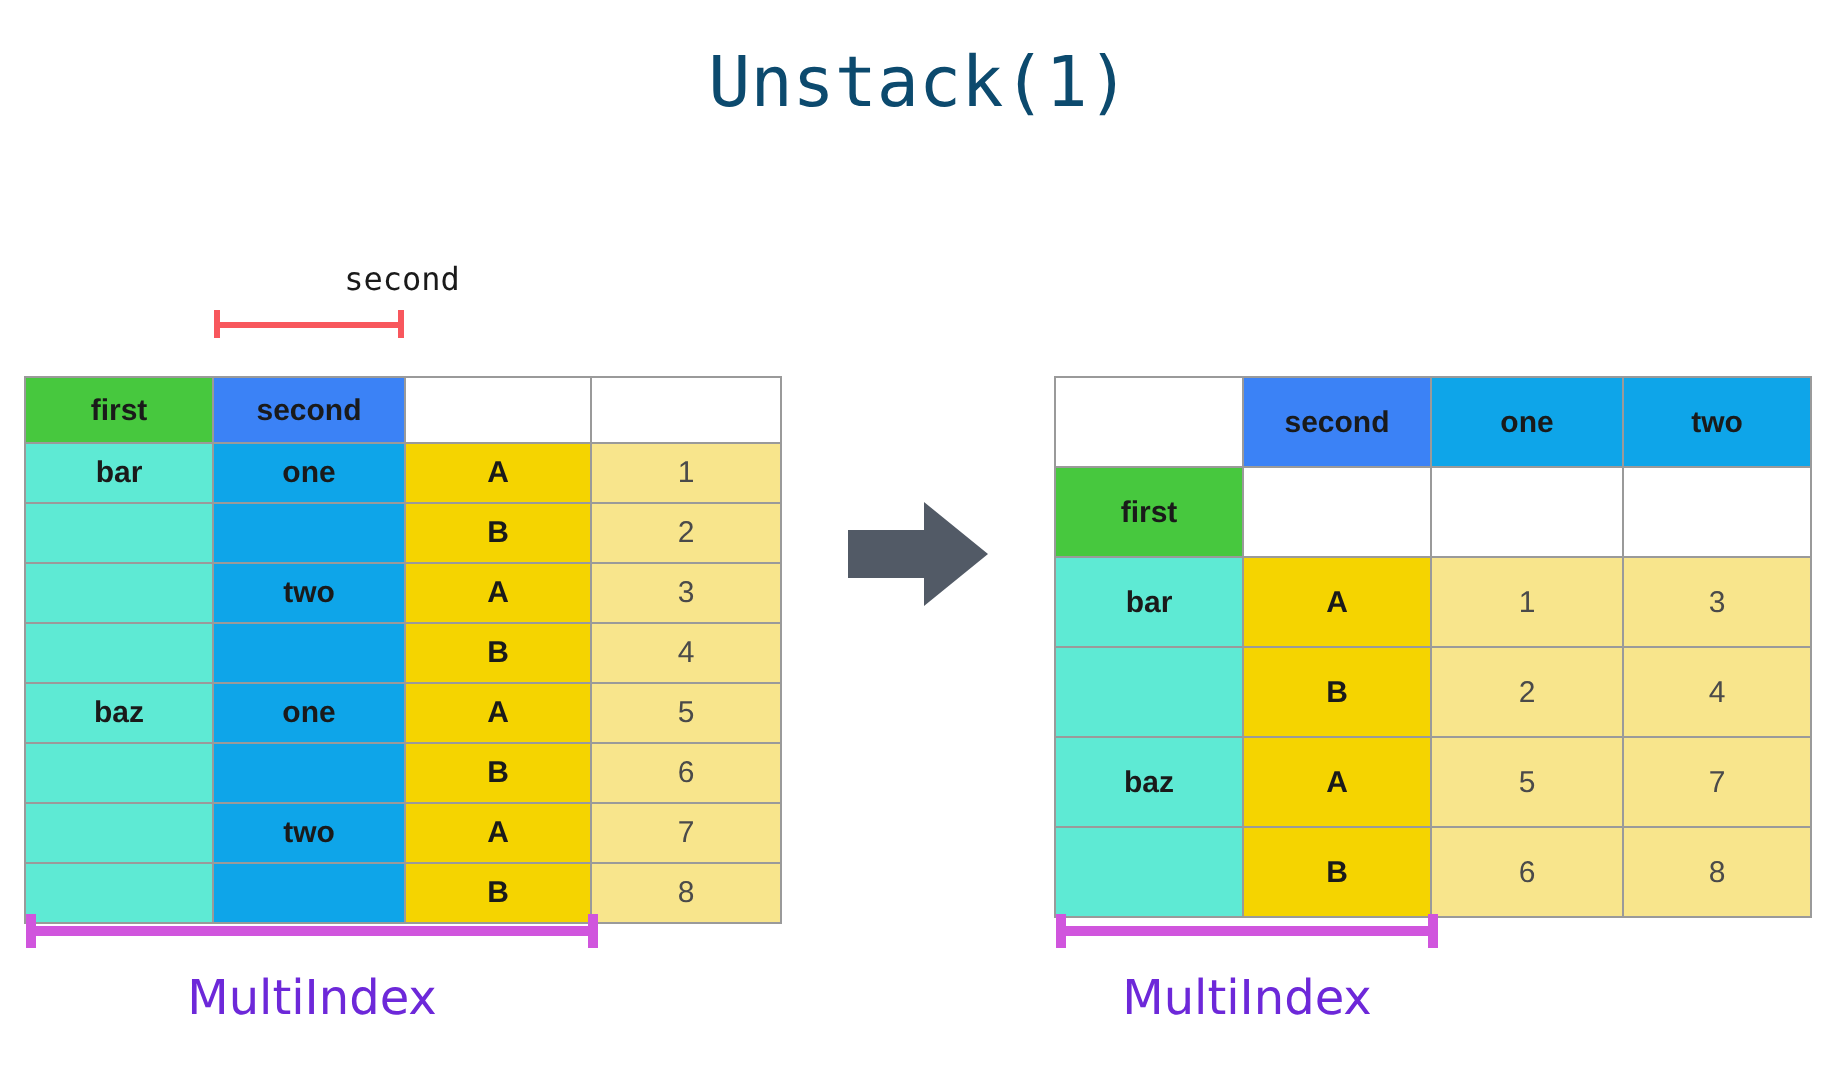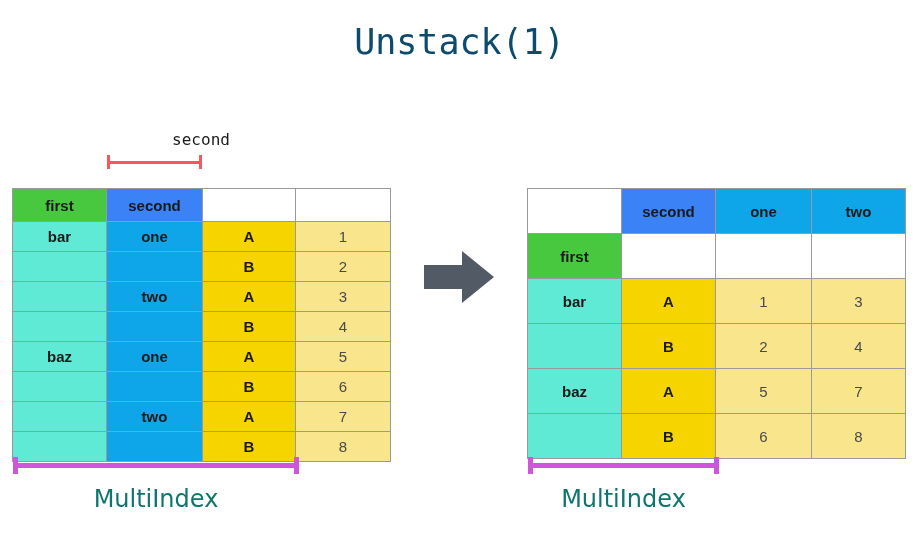--- a/index.html
+++ b/index.html
@@ -132,21 +132,21 @@
   .mi-bracket .cap.l { left: 0; }
   .mi-bracket .cap.r { right: 0; }
 
   #mi-bracket-left  { left: 13px;  top: 457px; width: 286px; }
   #mi-bracket-right { left: 528px; top: 457px; width: 191px; }
 
   .mi-label {
     position: absolute;
     font-family: "DejaVu Sans", sans-serif;
     font-size: 24px;
-    color: #0f766e;
+    color: #6d28d9;
     text-align: center;
     white-space: pre;
   }
   #mi-label-left  { left: 13px;  top: 485px; width: 286px; }
   #mi-label-right { left: 528px; top: 485px; width: 191px; }
 
   
   #arrow {
     position: absolute;
     left: 424px;

